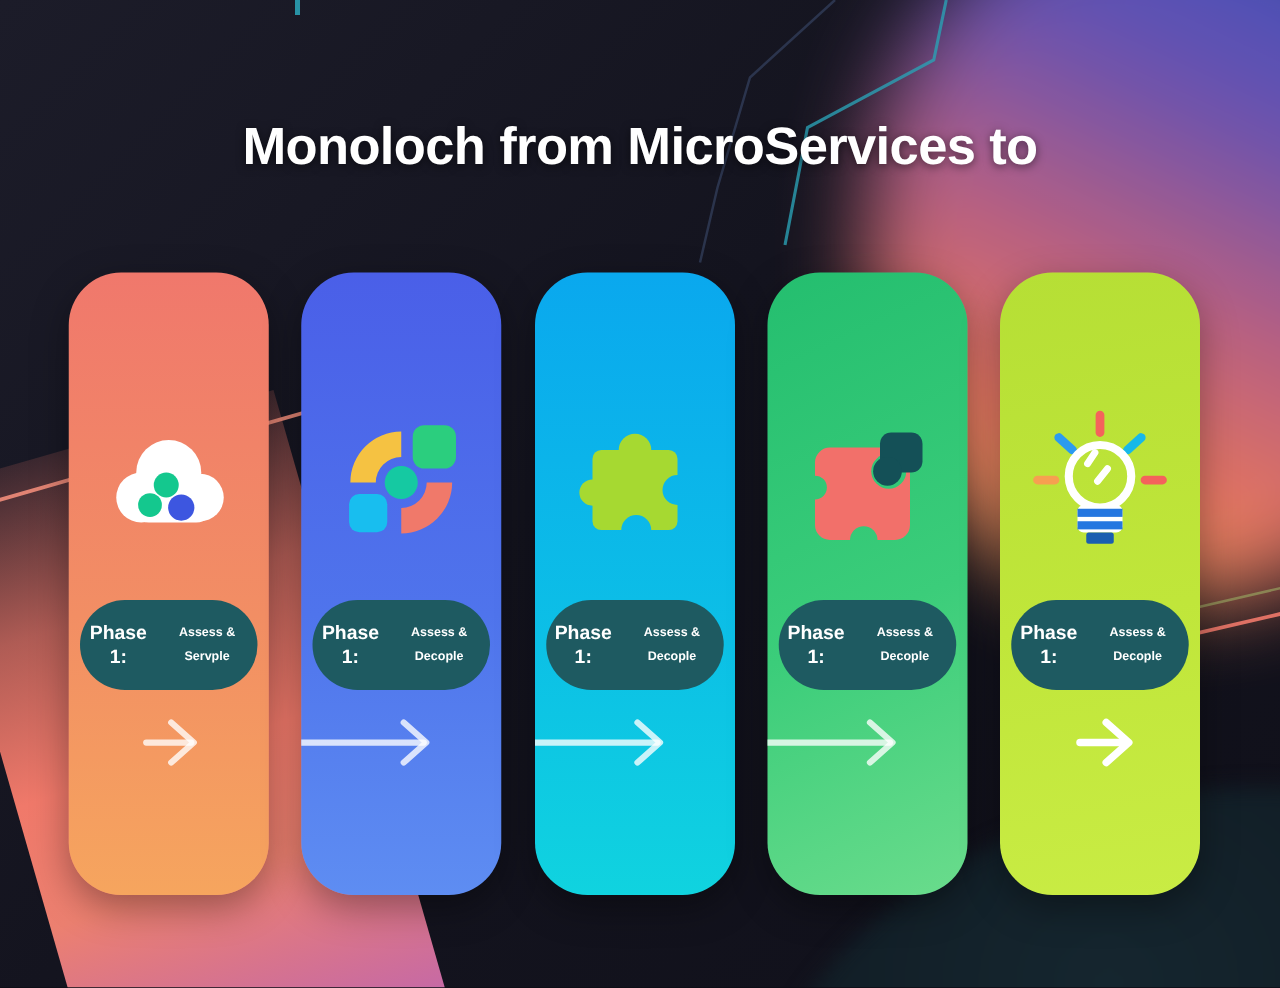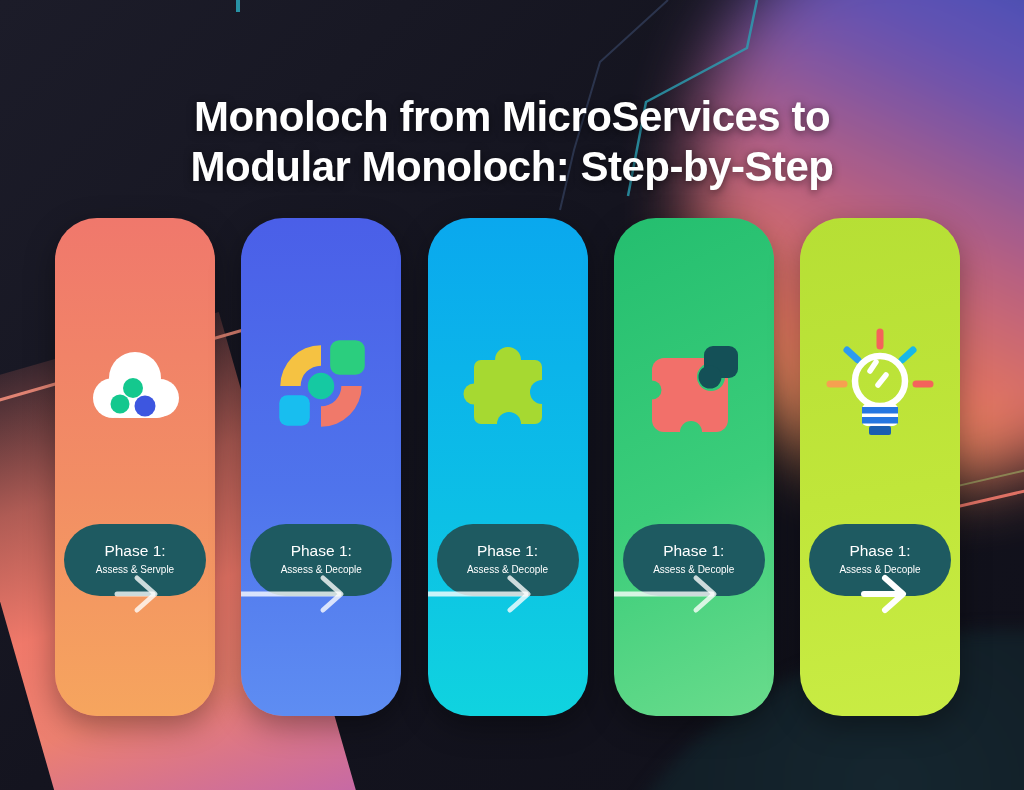--- a/index.html
+++ b/index.html
@@ -42,22 +42,22 @@
   .cards{position:absolute;left:55px;top:218px;width:905px;height:498px;display:flex;justify-content:space-between;z-index:2;}
   .card{position:relative;width:160px;height:498px;border-radius:42px;box-shadow:0 10px 30px rgba(0,0,0,.35);}
   .card-1{background:linear-gradient(180deg,#F0786C 0%,#F28E64 55%,#F6A55E 100%);}
   .card-2{background:linear-gradient(180deg,#4A5FE8 0%,#4F74EC 55%,#5E8DF2 100%);}
   .card-3{background:linear-gradient(180deg,#0AA8EE 0%,#0CC0E6 60%,#10D3DF 100%);}
   .card-4{background:linear-gradient(155deg,#24BE6F 0%,#3BCD7A 55%,#6ADC8C 100%);}
   .card-5{background:linear-gradient(170deg,#B6DF35 0%,#C0E63A 55%,#C9EC44 100%);}
   .icon-row{position:absolute;left:0;top:108px;width:160px;height:120px;display:flex;align-items:center;justify-content:center;}
   .pill{
     position:absolute;left:9px;right:9px;top:262px;height:72px;border-radius:38px;
-    background:#1E5A61;display:flex;flex-direction:column;align-items:center;justify-content:center;
-    color:#ffffff;font-weight:400;text-align:center;margin-top:44px;
+    background:#1E5A61;display:flex;flex-direction:row;align-items:center;justify-content:center;
+    color:#ffffff;font-weight:700;text-align:center;
   }
   .pill .phase{font-size:15.5px;line-height:19px;}
   .pill .plabel{font-size:10px;line-height:19px;}
   .arrow-svg{position:absolute;left:0;top:352px;width:160px;height:48px;}
 </style>
 </head>
 <body>
 
 <div class="stage">
 
@@ -68,21 +68,20 @@
   <div class="deco diag-line-olive"></div>
   <div class="deco diag-line-salmon"></div>
   <svg class="deco bg-svg" viewBox="0 0 1024 790">
     <polyline points="757,0 747,48 646,102 628,196" fill="none" stroke="#2AA0B4" stroke-width="2.5" opacity="0.8"></polyline>
     <polyline points="668,0 600,62 574,150 560,210" fill="none" stroke="#3A4A6A" stroke-width="2" opacity="0.6"></polyline>
     <rect x="236" y="0" width="4" height="12" fill="#2AA0B4" opacity="0.9"></rect>
   </svg>
 
   <h1 class="title">
     <span>Monoloch from MicroServices to</span><br>
-    <span>Modular Monoloch: Step-by-Step</span>
   </h1>
 
   <div class="cards">
 
     <div class="card card-1">
       <div class="icon-row">
         <svg width="124" height="112" viewBox="0 0 120 112">
           <g fill="#ffffff">
             <circle cx="38" cy="68" r="20"></circle>
               <circle cx="60" cy="48" r="26"></circle>

